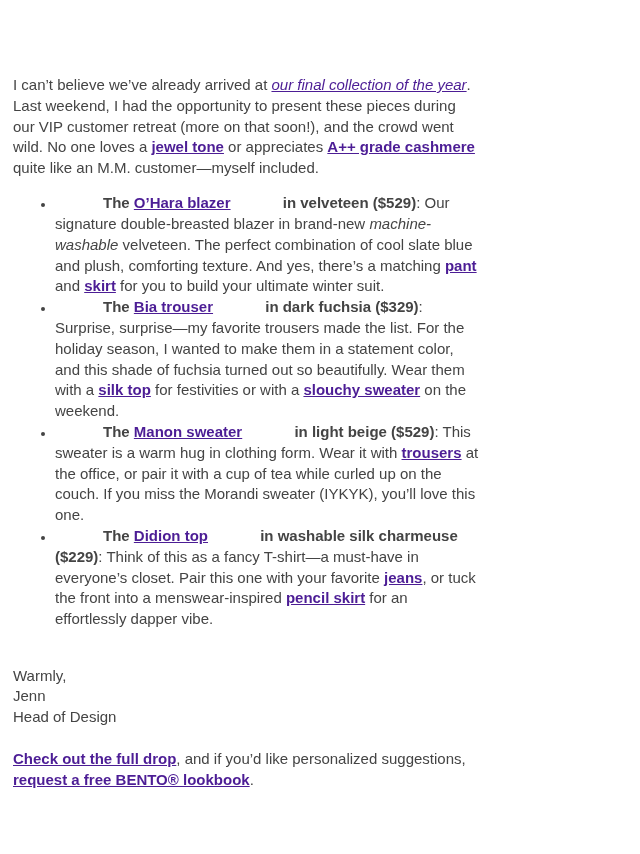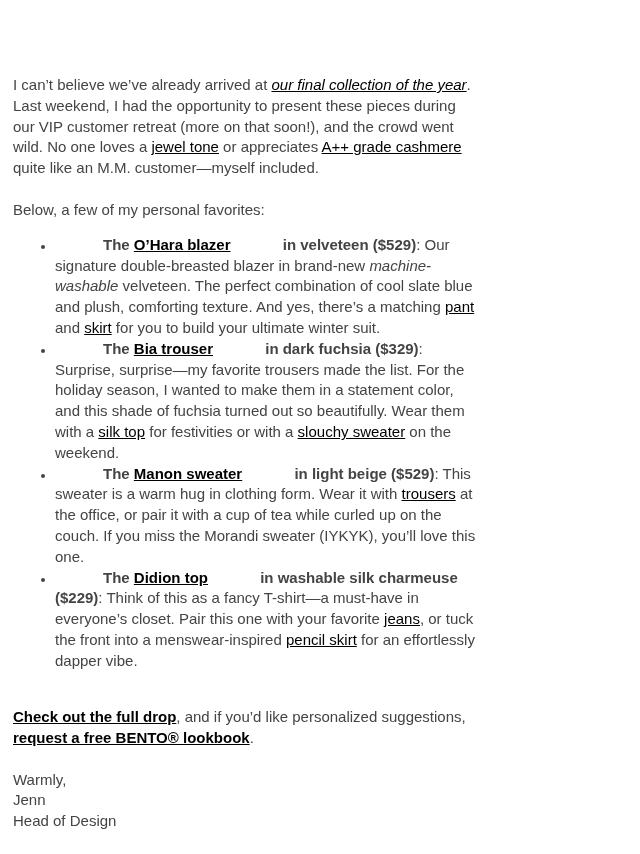--- a/index.html
+++ b/index.html
@@ -30,42 +30,41 @@
   }
   ul.favorites li {
     margin: 0;
     padding: 0;
   }
   ul.favorites li::marker {
     color: #444444;
     font-size: 12px;
   }
   a {
-    color: #000000;
+    color: #4c1d95;
     text-decoration: underline;
   }
   .bold       { font-weight: 700; margin-left: 48px; }
   .italic     { font-style: italic; }
-  .link       { font-weight: 400; margin-top: 8px; }
+  .link       { font-weight: 700; margin-top: 8px; }
   .link-bold  { font-weight: 700; }
   .link-italic{ font-style: italic; }
   .plain      { }
 </style>
 </head>
 <body>
 
 <div class="email-body">
 
   <p class="para"><span class="plain">I can’t believe we’ve already arrived at </span><a href="#" class="link-italic">our final collection of the year</a><span class="plain">. Last weekend, I had the opportunity to present these pieces during our VIP customer retreat (more on that soon!), and the crowd went wild. No one loves a </span><a href="#" class="link">jewel tone</a><span class="plain"> or appreciates </span><a href="#" class="link">A++ grade cashmere</a><span class="plain"> quite like an M.M. customer—myself included.</span></p>
 
-  <p class="para"><span class="plain">Below, a few of my personal favorites:</span></p>
 
   <ul class="favorites">
       <li><span class="bold">The </span><a href="#" class="link-bold">O’Hara blazer</a><span class="bold"> in velveteen ($529)</span><span class="plain">: Our signature double-breasted blazer in brand-new </span><span class="italic">machine-washable</span><span class="plain"> velveteen. The perfect combination of cool slate blue and plush, comforting texture. And yes, there’s a matching </span><a href="#" class="link">pant</a><span class="plain"> and </span><a href="#" class="link">skirt</a><span class="plain"> for you to build your ultimate winter suit.</span></li>
       <li><span class="bold">The </span><a href="#" class="link-bold">Bia trouser</a><span class="bold"> in dark fuchsia ($329)</span><span class="plain">: Surprise, surprise—my favorite trousers made the list. For the holiday season, I wanted to make them in a statement color, and this shade of fuchsia turned out so beautifully. Wear them with a </span><a href="#" class="link">silk top</a><span class="plain"> for festivities or with a </span><a href="#" class="link">slouchy sweater</a><span class="plain"> on the weekend.</span></li>
       <li><span class="bold">The </span><a href="#" class="link-bold">Manon sweater</a><span class="bold"> in light beige ($529)</span><span class="plain">: This sweater is a warm hug in clothing form. Wear it with </span><a href="#" class="link">trousers</a><span class="plain"> at the office, or pair it with a cup of tea while curled up on the couch. If you miss the Morandi sweater (IYKYK), you’ll love this one.</span></li>
       <li><span class="bold">The </span><a href="#" class="link-bold">Didion top</a><span class="bold"> in washable silk charmeuse ($229)</span><span class="plain">: Think of this as a fancy T-shirt—a must-have in everyone’s closet. Pair this one with your favorite </span><a href="#" class="link">jeans</a><span class="plain">, or tuck the front into a menswear-inspired </span><a href="#" class="link">pencil skirt</a><span class="plain"> for an effortlessly dapper vibe.</span></li>
     </ul>
 
+  <p class="para"><span class="plain">Warmly,</span><br><span class="plain">Jenn</span><br><span class="plain">Head of Design</span></p>
+
   <p class="para"><a href="#" class="link-bold">Check out the full drop</a><span class="plain">, and if you’d like personalized suggestions, </span><a href="#" class="link-bold">request a free BENTO® lookbook</a><span class="plain">.</span></p>
-
-  <p class="para"><span class="plain">Warmly,</span><br><span class="plain">Jenn</span><br><span class="plain">Head of Design</span></p>
 </div>
 
 </body></html>

